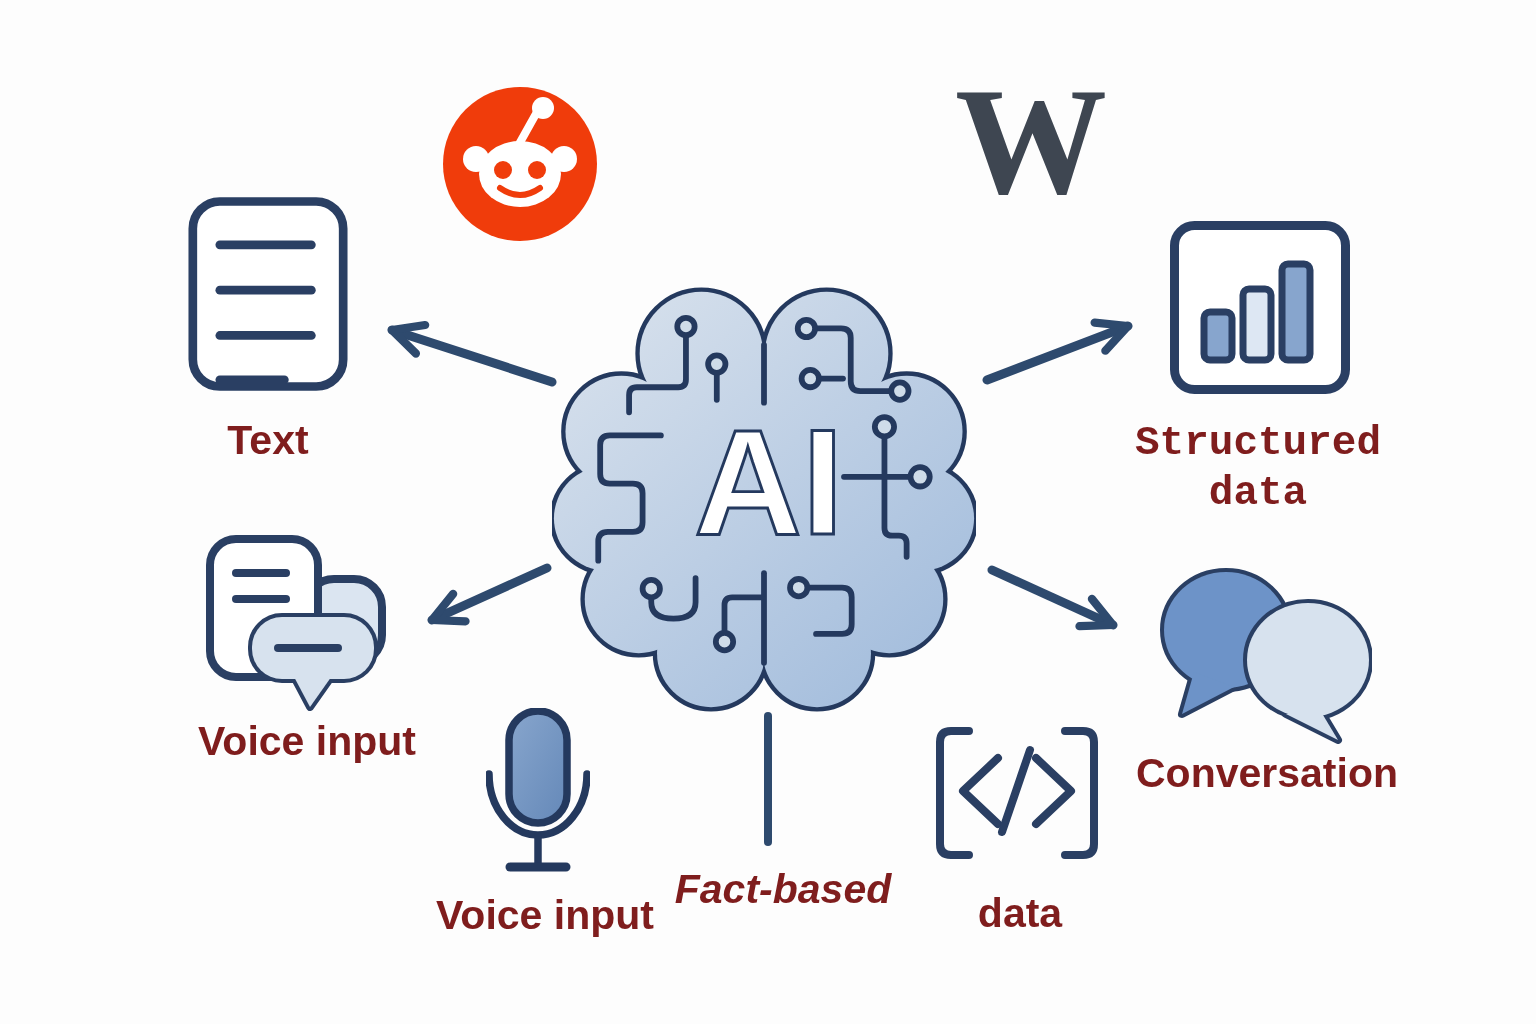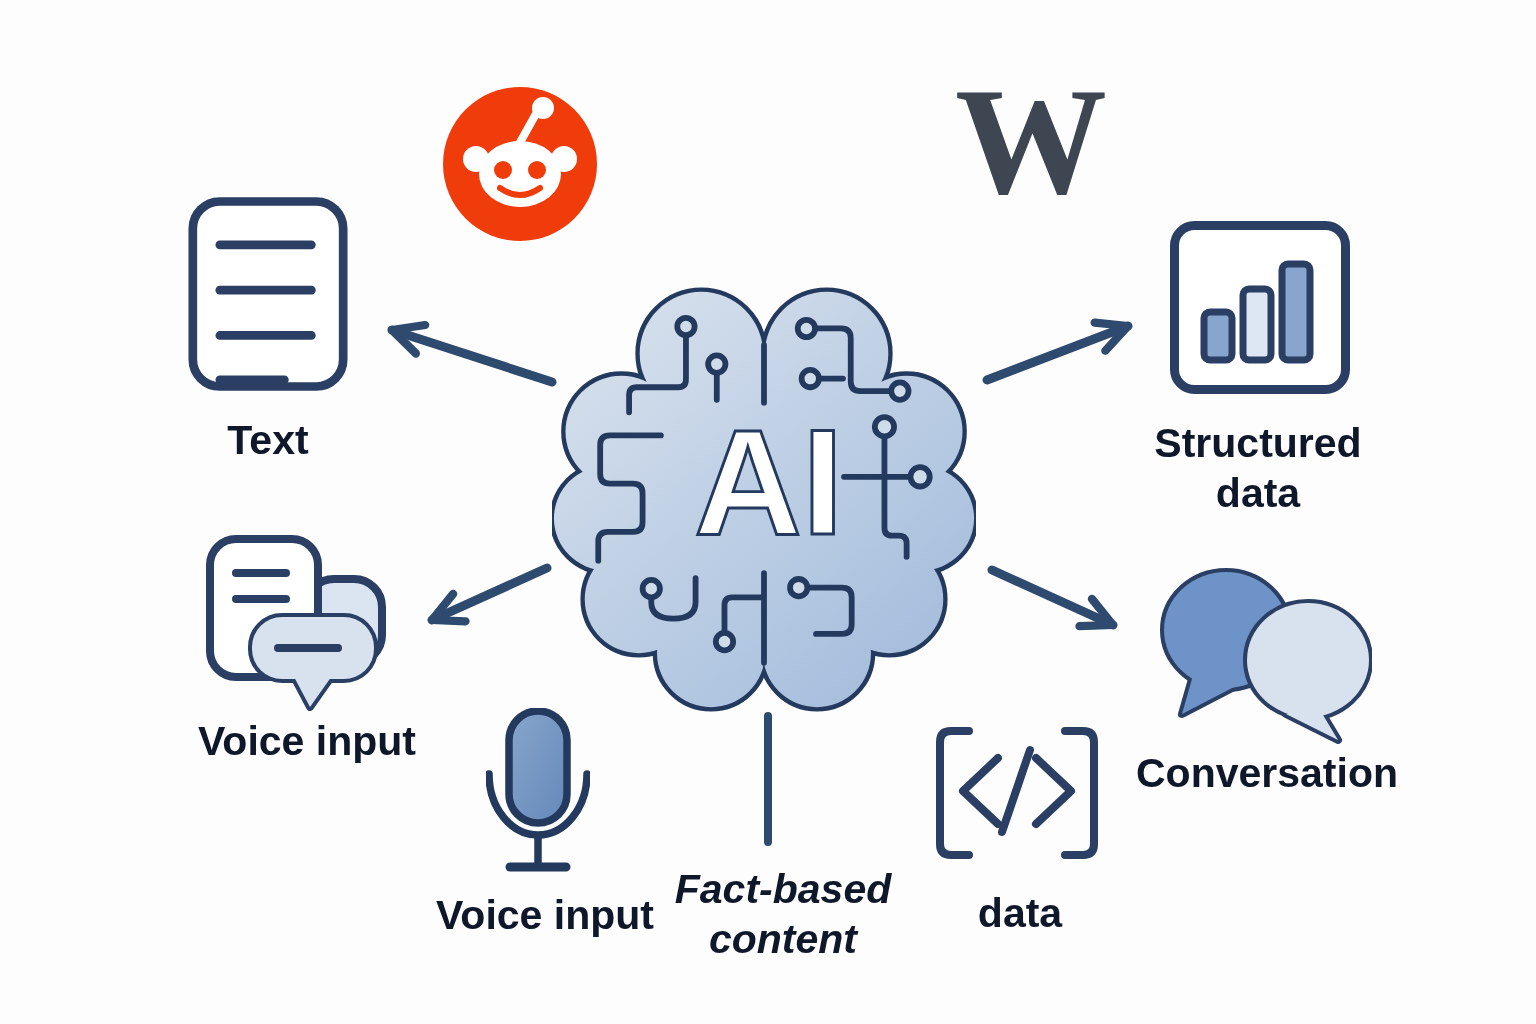--- a/index.html
+++ b/index.html
@@ -5,21 +5,21 @@
   html,body{margin:0;padding:0;background:#e8e8e8;}
   #stage{
     position:relative;width:1536px;height:1024px;overflow:hidden;
     background:#fdfdfd;
     font-family:"Liberation Sans",sans-serif;
   }
   .abs{position:absolute;}
   .label{
     position:absolute;
     font:600 41px/50px "Liberation Sans",sans-serif;
-    color:#0f172a;
+    color:#7f1d1d;
     transform:translateX(-50%);
     text-align:center;
     white-space:nowrap;
   }
   .wiki-w{
     position:absolute;
     font:700 152px/152px "Liberation Serif",serif;
     color:#3e4651;
   }
   svg{display:block;}
@@ -132,21 +132,21 @@
   </svg>
 
   <div class="wiki-w" style="left:955px;top:66px;">W</div>
 
   <svg class="abs" style="left:1170px;top:221px;" width="180" height="173" viewBox="0 0 180 173">
     <rect x="4.5" y="4.5" width="171" height="164" rx="20" fill="#ffffff" stroke="#2a3f63" stroke-width="9"></rect>
     <rect x="34" y="91" width="28" height="48" rx="6" fill="#87a5cd" stroke="#2a3f63" stroke-width="7"></rect>
     <rect x="73" y="68" width="28" height="71" rx="6" fill="#dde7f3" stroke="#2a3f63" stroke-width="7"></rect>
     <rect x="112" y="43" width="28" height="96" rx="6" fill="#87a5cd" stroke="#2a3f63" stroke-width="7"></rect>
   </svg>
-  <div class="label" style="left:1258px;top:418px;">
+  <div class="label" style="left:1258px;top:418px;font-family:Liberation Mono, monospace;">
     <div>Structured</div>
     <div>data</div>
   </div>
 
   <svg class="abs" style="left:1160px;top:568px;" width="212" height="176" viewBox="0 0 212 176">
 
     <g stroke="#2a3f63" stroke-width="8" fill="none" stroke-linejoin="round">
       <ellipse cx="66" cy="62" rx="62" ry="58"></ellipse>
       <path d="M34,104 L22,146 L74,119 Z"></path>
     </g>
@@ -195,21 +195,20 @@
     </defs>
     <rect x="23" y="3" width="58" height="112" rx="29" fill="url(#micGrad)" stroke="#24395e" stroke-width="7.5"></rect>
     <path d="M3,66 A49,61 0 0 0 101,66" fill="none" stroke="#24395e" stroke-width="7.5" stroke-linecap="round"></path>
     <line x1="52" y1="128" x2="52" y2="155" stroke="#24395e" stroke-width="7.5" stroke-linecap="round"></line>
     <line x1="24" y1="159" x2="80" y2="159" stroke="#24395e" stroke-width="9" stroke-linecap="round"></line>
   </svg>
   <div class="label" style="left:545px;top:890px;">Voice input</div>
 
   <div class="label" style="left:783px;top:864px;font-style:italic;">
     <div>Fact-based</div>
-    <div>content</div>
   </div>
 
   <svg class="abs" style="left:935px;top:726px;" width="164" height="134" viewBox="0 0 164 134">
     <g stroke="#2a3f63" stroke-width="8" fill="none" stroke-linecap="round" stroke-linejoin="round">
       <path d="M34,5 H16 Q5,5 5,16 V118 Q5,129 16,129 H34"></path>
       <path d="M130,5 H148 Q159,5 159,16 V118 Q159,129 148,129 H130"></path>
       <path d="M63,32 L28,65 L63,98"></path>
       <path d="M101,32 L136,65 L101,98"></path>
       <path d="M95,24 L67,106"></path>
     </g>

